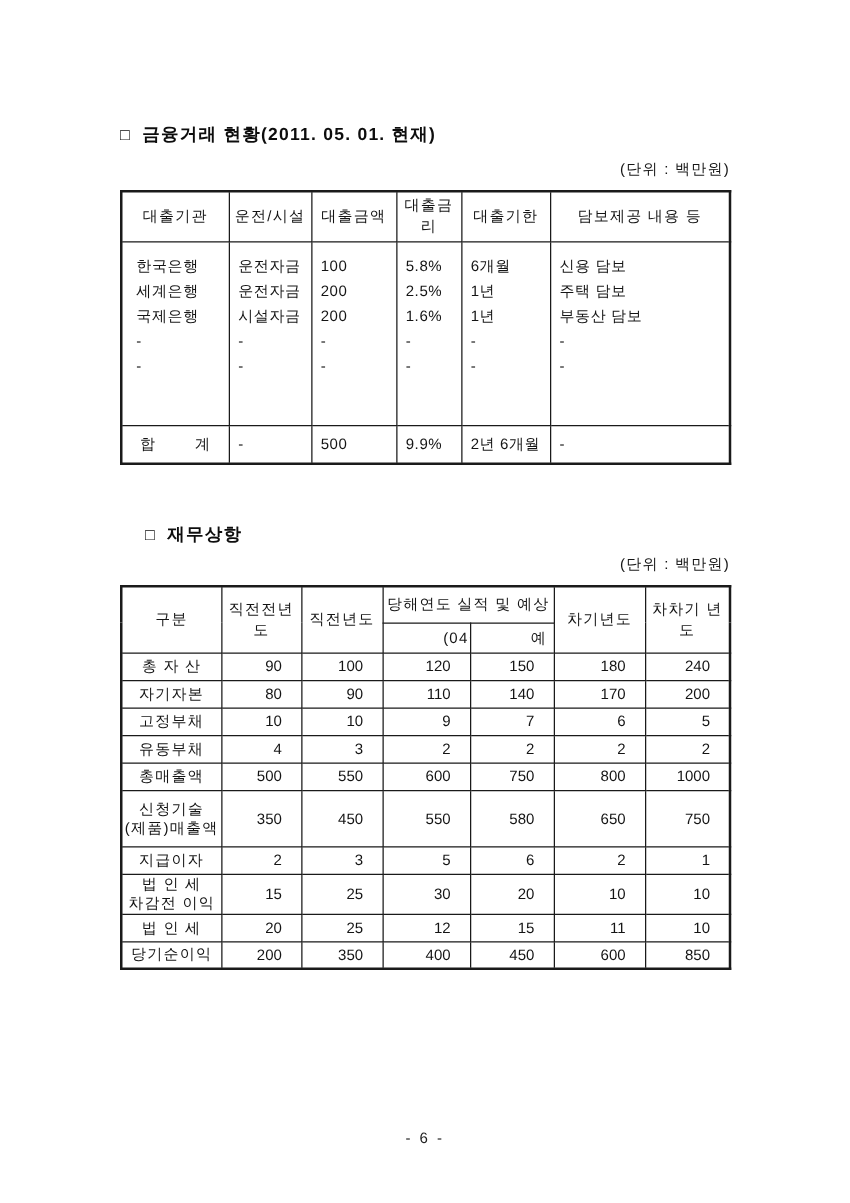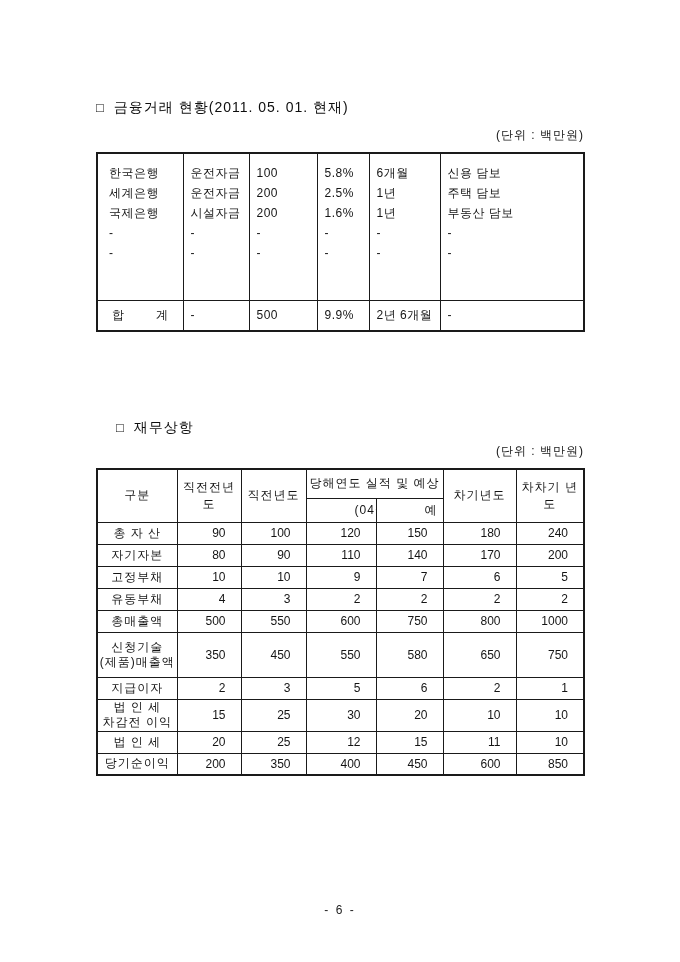--- a/index.html
+++ b/index.html
@@ -7,21 +7,21 @@
   body {
     width: 680px; height: 962px;
     position: relative;
     font-family: "Liberation Sans", "DejaVu Sans", sans-serif;
     color: #111;
   }
   .page { position: absolute; inset: 0; background: #ffffff; }
 
   .sec-title {
     position: absolute; left: 96px;
-    font-size: 14px; font-weight: normal; letter-spacing: 1px;
+    font-size: 14px; font-weight: bold; letter-spacing: 1px;
     white-space: pre; color: #0d0d0d;
   }
   .sec-title .chk { display: inline-block; margin-right: 9px; font-size: 13px; }
 
   .unit {
     position: absolute; left: 108px; width: 476px;
     text-align: right; font-size: 12px; letter-spacing: 1px; color: #161616;
   }
 
   table.t {
@@ -79,20 +79,28 @@
   <table class="t t1">
     <colgroup>
       <col style="width:86px">
         <col style="width:66px">
         <col style="width:68px">
       <col style="width:52px">
         <col style="width:71px">
         <col style="width:144px">
     </colgroup>
     <tbody>
+        <tr class="hdr">
+      <th>대출기관</th>
+      <th>운전/시설</th>
+      <th>대출금액</th>
+      <th>대출금리</th>
+      <th>대출기한</th>
+      <th>담보제공 내용 등</th>
+    </tr>
     <tr class="bodyrow">
       <td class="c0">한국은행
 세계은행
 국제은행
 -
 -</td>
       <td class="cx">운전자금
 운전자금
 시설자금
 -

